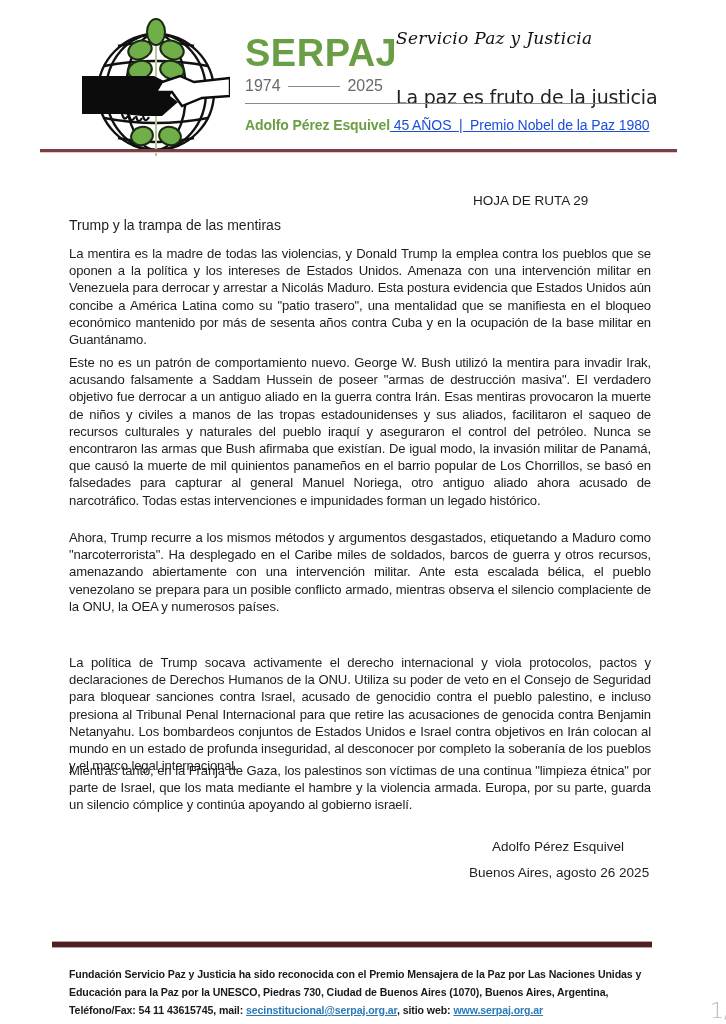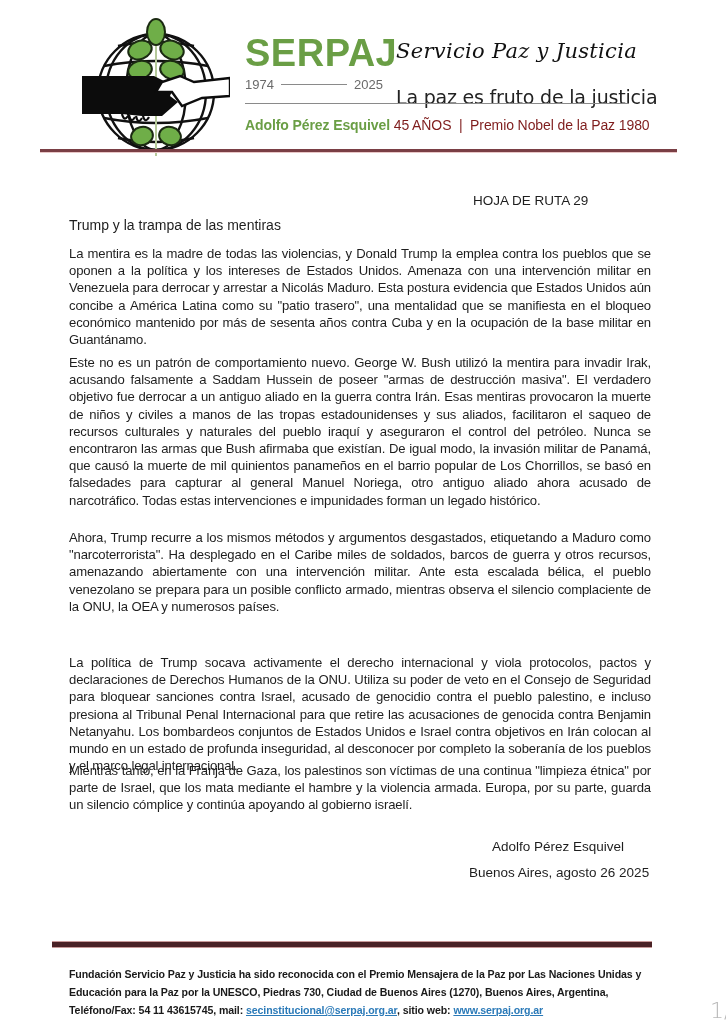--- a/index.html
+++ b/index.html
@@ -2,28 +2,28 @@
 <html><head>
   <meta charset="utf-8">
   <style>
     * { margin: 0; padding: 0; box-sizing: border-box; }
     html, body { width: 726px; height: 1024px; background: #ffffff; overflow: hidden; }
     body { position: relative; font-family: "Liberation Sans", "DejaVu Sans", sans-serif; color: #1a1a1a; }
 
     .header { position: absolute; left: 0; top: 0; width: 726px; height: 160px; }
     .logo { position: absolute; left: 82px; top: 16px; width: 148px; height: 140px; }
     .brand { position: absolute; left: 245px; top: 34px; font-weight: bold; font-size: 38px; color: #6a9e45; letter-spacing: 0.5px; line-height: 1; font-family: "Liberation Sans", sans-serif; }
-    .years { position: absolute; left: 245px; top: 77px; width: 138px; font-size: 13px; color: #6a6a6a; display: flex; align-items: center; font-family: "Liberation Sans", sans-serif; text-align: center; }
+    .years { position: absolute; left: 245px; top: 77px; width: 138px; font-size: 16px; color: #6a6a6a; display: flex; align-items: center; font-family: "Liberation Sans", sans-serif; text-align: center; }
     .years .line { flex: 1; height: 1px; background: #8a8a8a; margin: 0 7px; }
-    .script-title { position: absolute; left: 396px; top: 39px; font-family: "DejaVu Serif", serif; font-style: italic; font-size: 21px; color: #111; letter-spacing: 0.3px; }
+    .script-title { position: absolute; left: 396px; top: 28px; font-family: "DejaVu Serif", serif; font-style: italic; font-size: 17px; color: #111; letter-spacing: 0.3px; }
     .tagline { position: absolute; left: 396px; top: 72px; font-size: 19px; color: #222; font-family: "DejaVu Sans", sans-serif; letter-spacing: -0.2px; margin-top: 14px; }
     .header-rule { position: absolute; left: 245px; top: 103px; width: 384px; height: 1px; background: #8a8a8a; }
     .subline { position: absolute; left: 245px; top: 117px; font-size: 14px; font-family: "Liberation Sans", sans-serif; white-space: nowrap; letter-spacing: -0.1px; }
     .subline .name { color: #6a9e45; font-weight: bold; }
-    .subline .rest { color: #7f1d1d; }
+    .subline .rest { color: #1d4ed8; text-decoration: underline; }
     .top-bar { position: absolute; left: 40px; top: 149px; width: 637px; height: 3px; background: #7a3f45; box-shadow: 0 1px 0 #e9c7c7; }
     .doc-ref { position: absolute; left: 473px; top: 193px; font-size: 13.5px; color: #1e1e1e; font-family: "Liberation Sans", sans-serif; }
     .doc-title { position: absolute; left: 69px; top: 217px; font-size: 14px; color: #1e1e1e; font-family: "Liberation Sans", sans-serif; }
     .para { position: absolute; left: 69px; width: 582px; text-align: justify; font-size: 13.1px; line-height: 17.2px; color: #1e1e1e; font-family: "Liberation Sans", sans-serif; letter-spacing: -0.15px; }
     .p1 { top: 245px; }
     .p2 { top: 354px; }
     .p3 { top: 529px; }
     .p4 { top: 654px; }
     .p5 { top: 762px; }
 
@@ -101,19 +101,19 @@
 <p class="para p4">La política de Trump socava activamente el derecho internacional y viola protocolos, pactos y declaraciones de Derechos Humanos de la ONU. Utiliza su poder de veto en el Consejo de Seguridad para bloquear sanciones contra Israel, acusado de genocidio contra el pueblo palestino, e incluso presiona al Tribunal Penal Internacional para que retire las acusaciones de genocida contra Benjamin Netanyahu. Los bombardeos conjuntos de Estados Unidos e Israel contra objetivos en Irán colocan al mundo en un estado de profunda inseguridad, al desconocer por completo la soberanía de los pueblos y el marco legal internacional.</p>
 <p class="para p5">Mientras tanto, en la Franja de Gaza, los palestinos son víctimas de una continua "limpieza étnica" por parte de Israel, que los mata mediante el hambre y la violencia armada. Europa, por su parte, guarda un silencio cómplice y continúa apoyando al gobierno israelí.</p>
 
 <div class="signature">Adolfo Pérez Esquivel</div>
 <div class="place-date">Buenos Aires, agosto 26 2025</div>
 
 <div class="bottom-bar"></div>
 
 <div class="footer">
   <div>Fundación Servicio Paz y Justicia ha sido reconocida con el Premio Mensajera de la Paz por Las Naciones Unidas y</div>
-  <div>Educación para la Paz por la UNESCO, Piedras 730, Ciudad de Buenos Aires (1270), Buenos Aires, Argentina,</div>
+  <div>Educación para la Paz por la UNESCO, Piedras 730, Ciudad de Buenos Aires (1070), Buenos Aires, Argentina,</div>
   <div>
     <span style="white-space:pre;">Teléfono/Fax: 54 11 43615745, mail: </span><a href="secinstitucional@serpaj.org.ar">secinstitucional@serpaj.org.ar</a><span style="white-space:pre;">, sitio web: </span><a href="www.serpaj.org.ar">www.serpaj.org.ar</a>
   </div>
 </div>
 
 <div class="page-indicator">1/1</div>
 
 </body></html>

